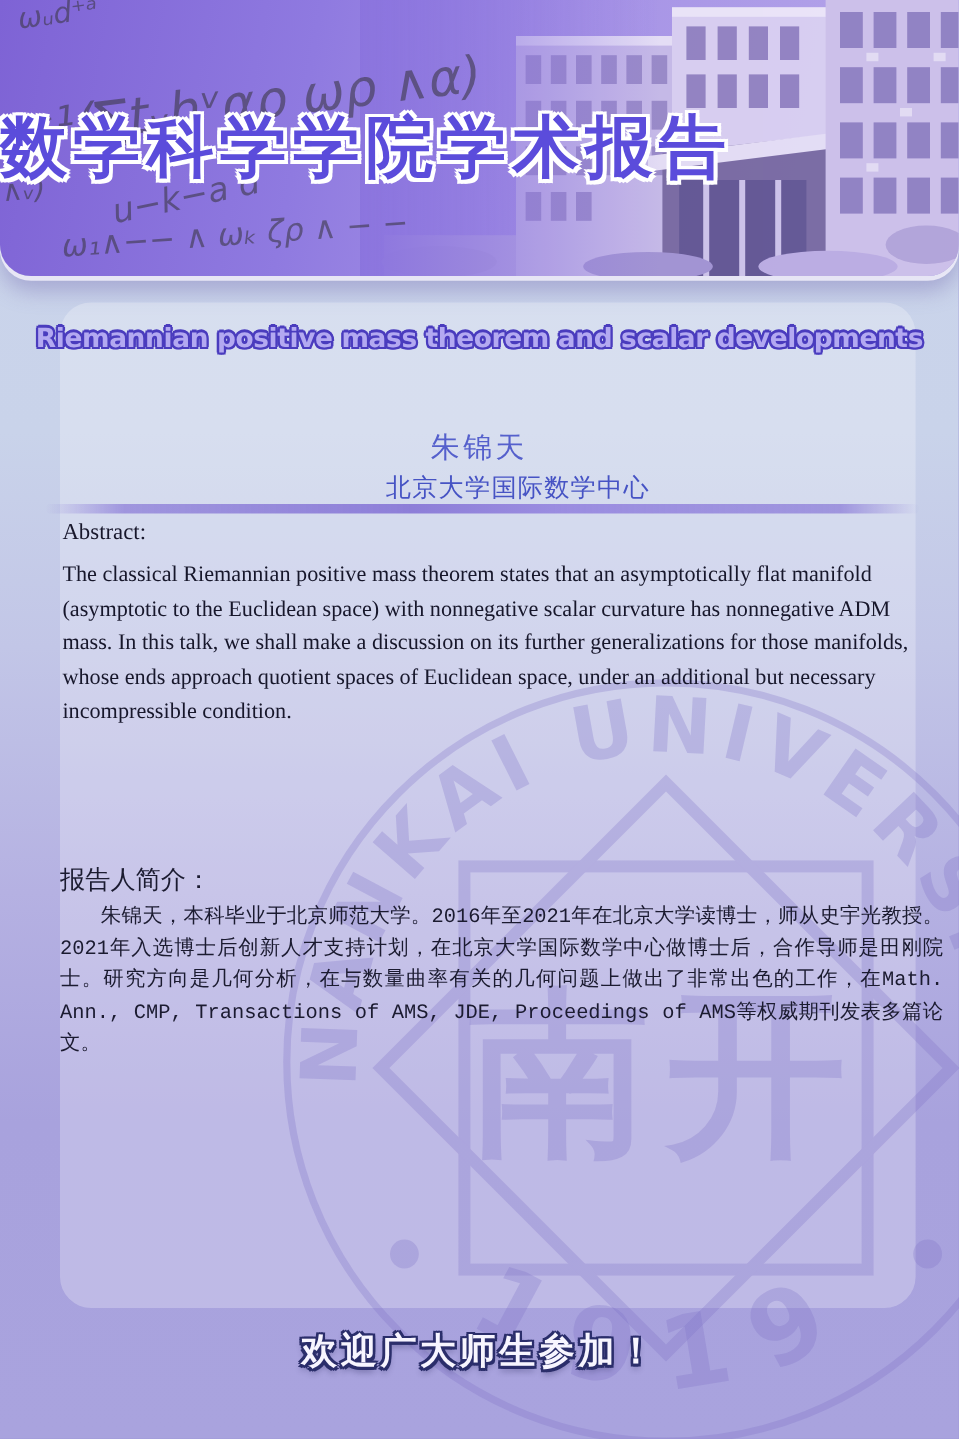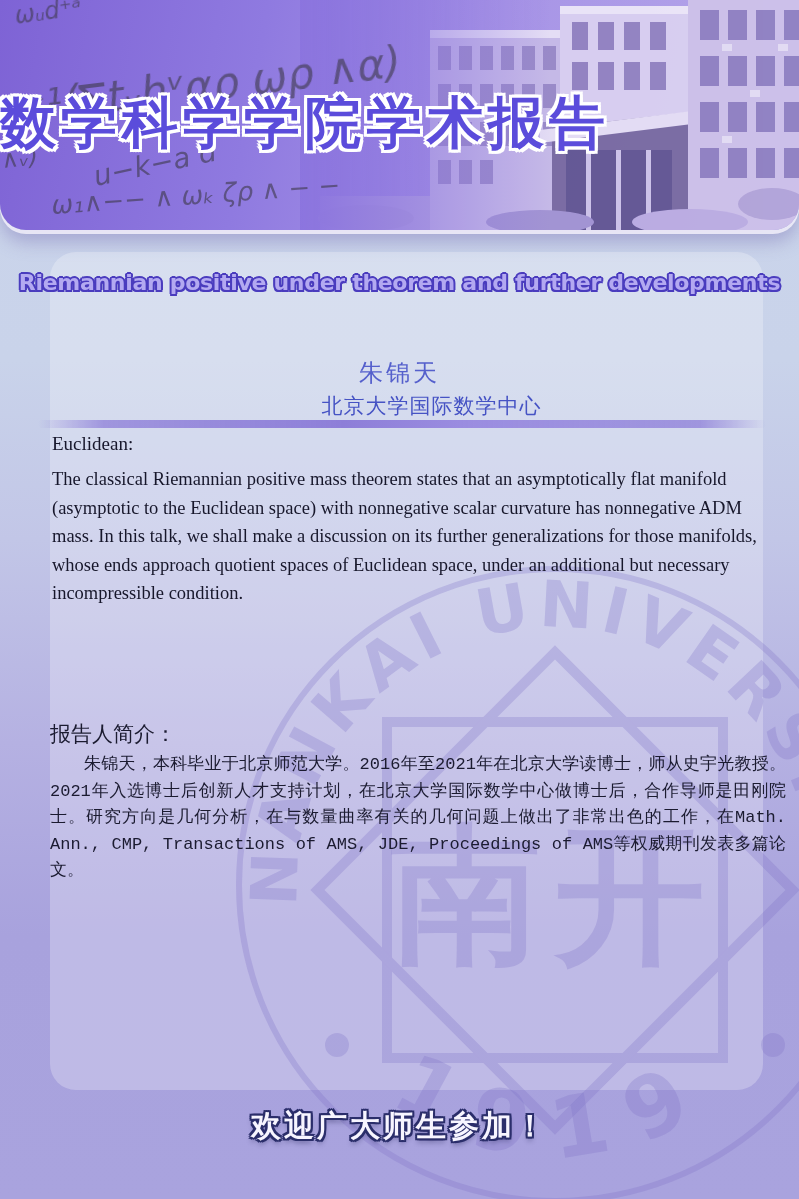--- a/index.html
+++ b/index.html
@@ -212,27 +212,27 @@
         </text>
         <text font-size="84" font-weight="bold" letter-spacing="30">
           <textPath href="#sealArcBottom" startOffset="50%" text-anchor="middle">1919</textPath>
         </text>
         <circle cx="122" cy="500" r="12"></circle>
         <circle cx="558" cy="500" r="12"></circle>
         <text x="340" y="402" text-anchor="middle" font-size="150" font-weight="bold" letter-spacing="14">南开</text>
       </g>
     </svg>
 
-    <h2 class="talk-title">Riemannian positive under theorem and further developments</h2>
+    <h2 class="talk-title">Riemannian positive mass theorem and scalar developments</h2>
     <div class="speaker">朱锦天</div>
     <div class="affiliation">北京大学国际数学中心</div>
     <div class="divider-bar"></div>
 
     <section class="abstract">
-      <div class="abstract-label">Euclidean:</div>
+      <div class="abstract-label">Abstract:</div>
       <p class="abstract-body">The classical Riemannian positive mass theorem states that an asymptotically flat manifold (asymptotic to the Euclidean space) with nonnegative scalar curvature has nonnegative ADM mass. In this talk, we shall make a discussion on its further generalizations for those manifolds, whose ends approach quotient spaces of Euclidean space, under an additional but necessary incompressible condition.</p>
     </section>
 
     <section class="bio">
       <div class="bio-label">报告人简介：</div>
       <p class="bio-body">朱锦天，本科毕业于北京师范大学。2016年至2021年在北京大学读博士，师从史宇光教授。2021年入选博士后创新人才支持计划，在北京大学国际数学中心做博士后，合作导师是田刚院士。研究方向是几何分析，在与数量曲率有关的几何问题上做出了非常出色的工作，在Math. Ann., CMP, Transactions of AMS, JDE, Proceedings of AMS等权威期刊发表多篇论文。</p>
     </section>
 
 
     <div class="welcome">欢迎广大师生参加！</div>

